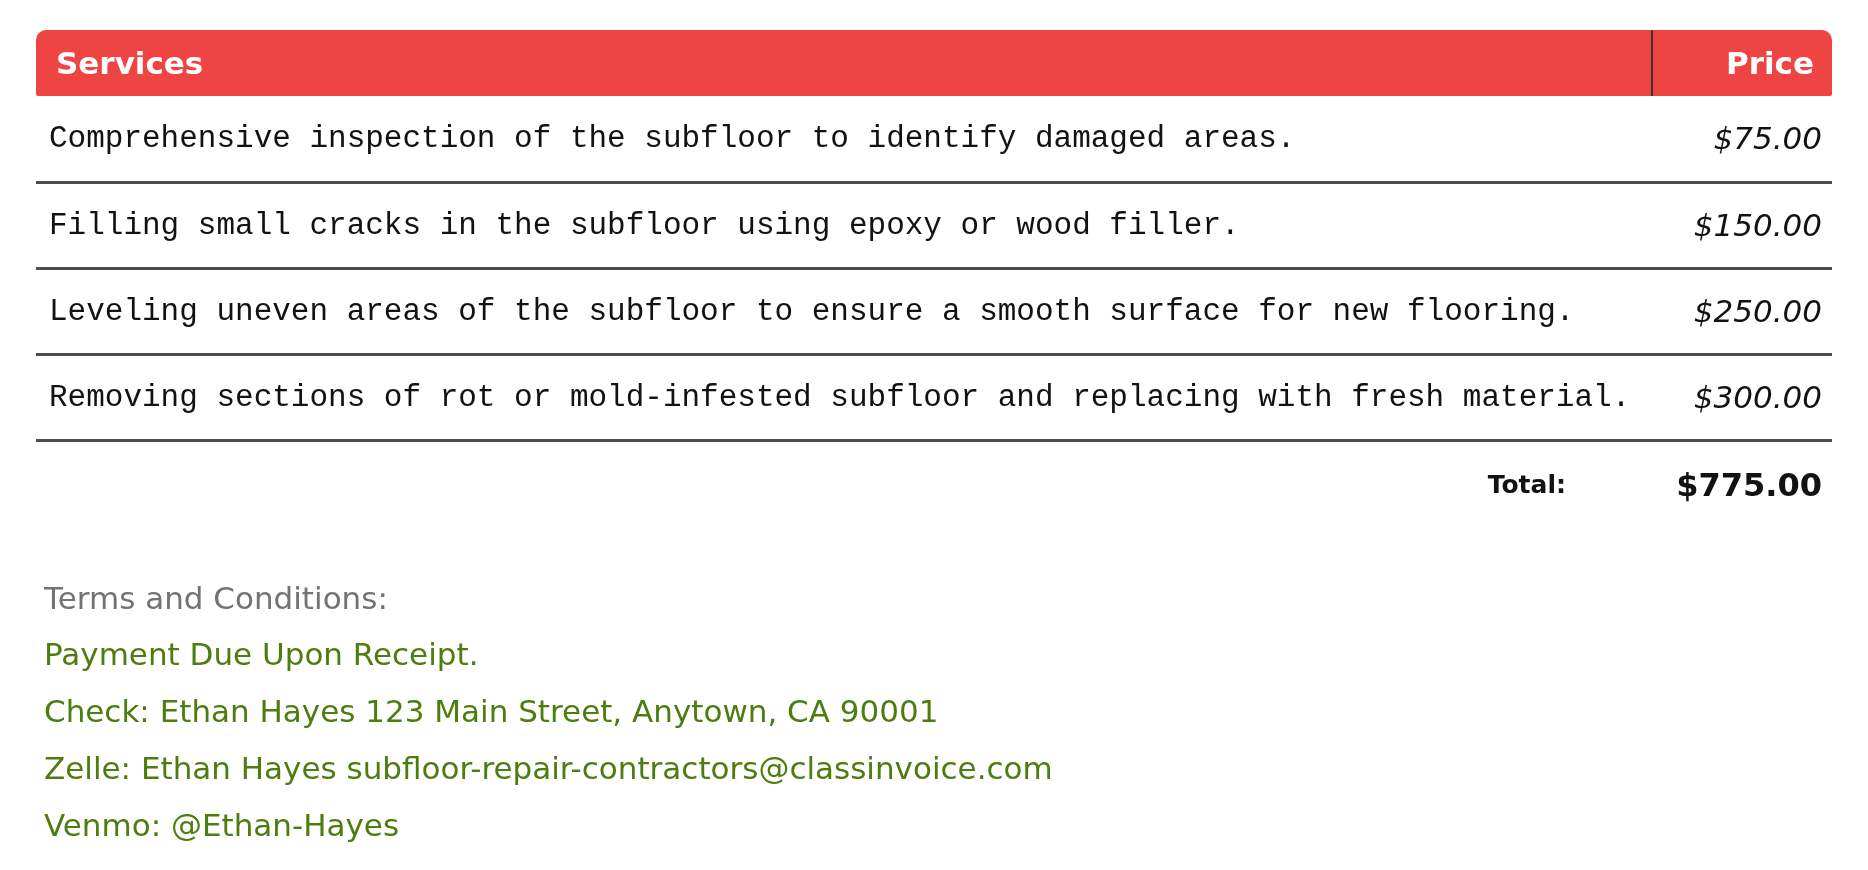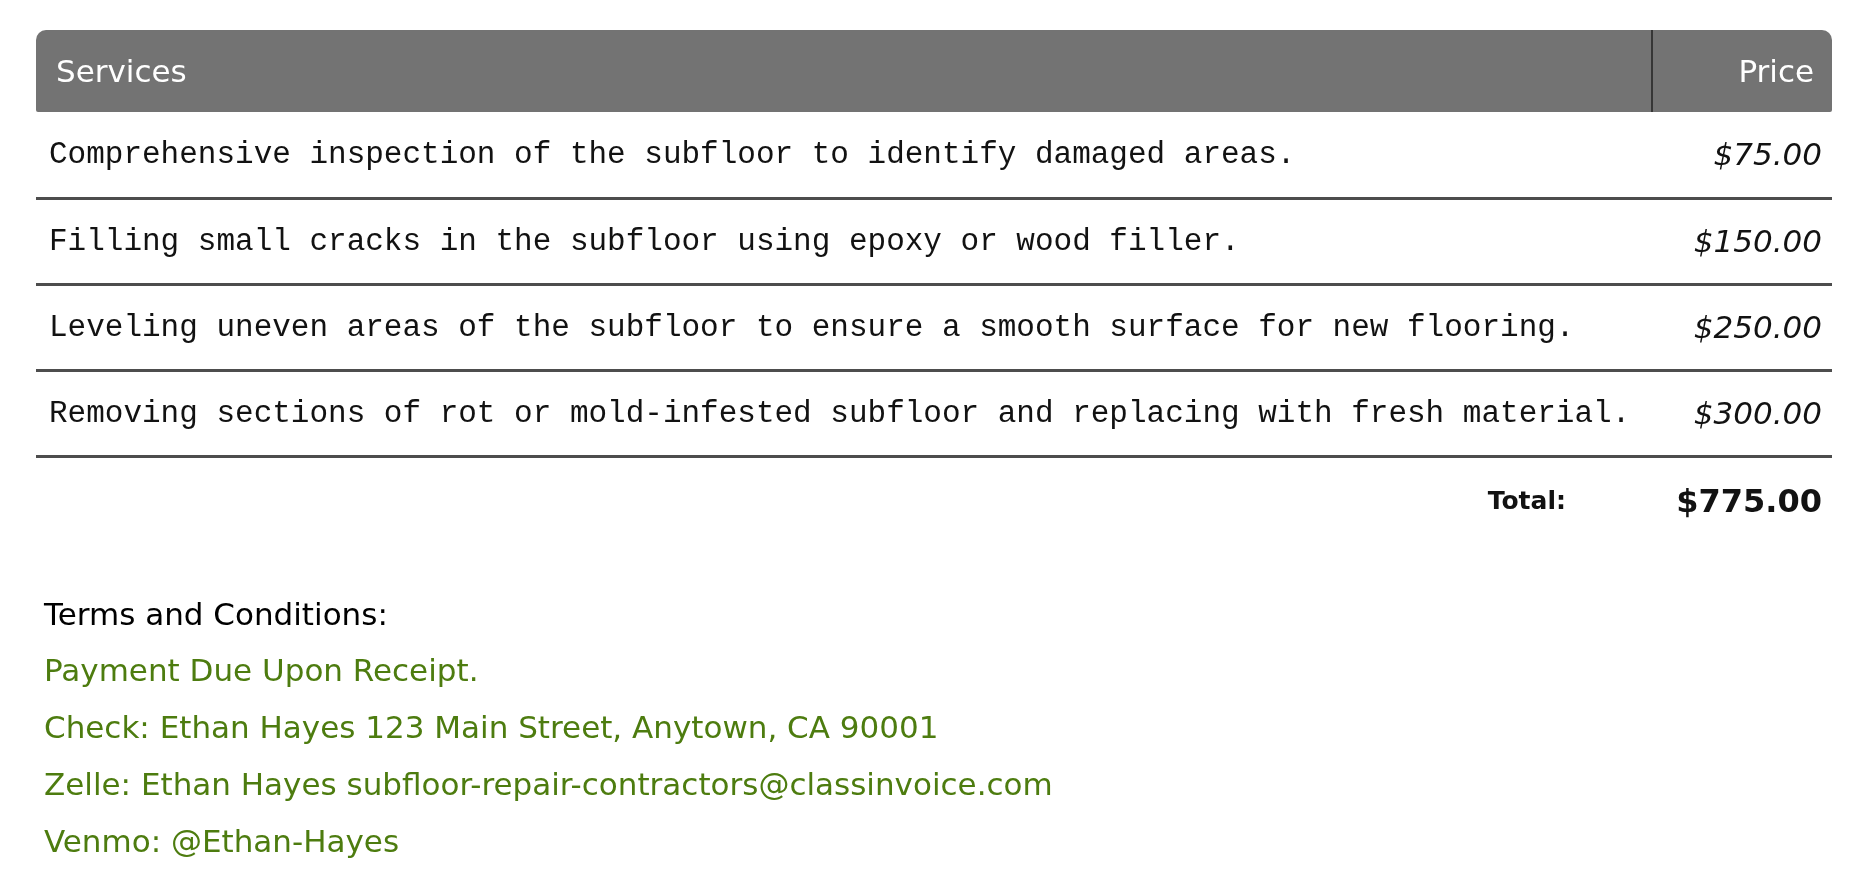--- a/index.html
+++ b/index.html
@@ -20,25 +20,25 @@
   table.services-table {
     width: 100%;
     border-collapse: collapse;
     table-layout: fixed;
   }
 
   col.col-service { width: auto; }
   col.col-price  { width: 180px; }
 
   thead th {
-    background: #737373;
+    background: #ef4444;
     color: #ffffff;
     font-size: 31px;
-    font-weight: normal;
-    height: 82px;
+    font-weight: bold;
+    height: 66px;
     vertical-align: middle;
   }
   thead th.th-services {
     text-align: left;
     padding-left: 20px;
     border-top-left-radius: 10px;
     border-bottom-left-radius: 2px;
   }
   thead th.th-price {
     text-align: right;
@@ -82,21 +82,21 @@
     padding-right: 10px;
     font-size: 32px;
     white-space: nowrap;
   }
 
   .terms {
     margin-top: 52px;
     padding-left: 8px;
   }
   .terms-heading {
-    color: #000000;
+    color: #737373;
     font-size: 31px;
     margin-bottom: 20px;
   }
   .terms-line {
     color: #4d7c0f;
     font-size: 31px;
     margin-bottom: 21px;
   }
 </style>
 </head>

